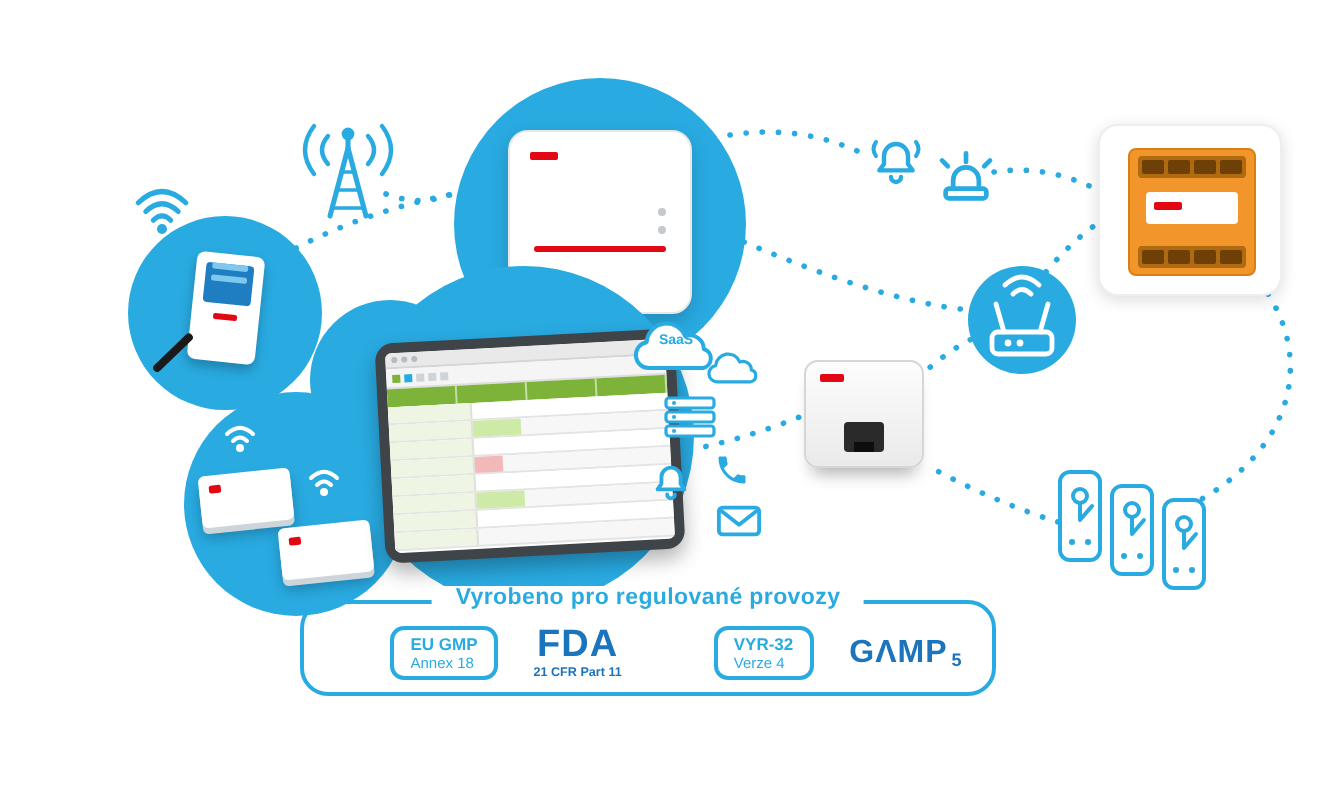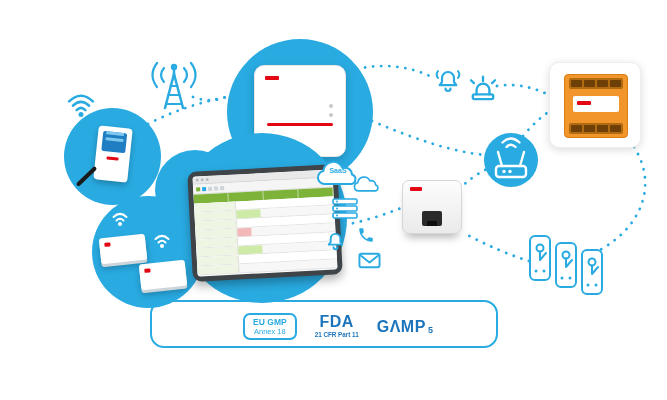--- a/index.html
+++ b/index.html
@@ -69,26 +69,26 @@
   .din-strip i { flex:1; background:#6E3F07; border-radius:1px; }
   .din-label { position:absolute; left:8px; right:8px; top:21px; height:16px; background:#fff; border-radius:2px; }
   .din-logo { position:absolute; left:4px; top:5px; width:14px; height:4px; background:#E30613; border-radius:1px; }
 
   
   .panel { position:absolute; left:150px; top:300px; width:348px; height:48px;
            border:2px solid #29ABE2; border-radius:14px; z-index:2; }
   .panel-title { position:absolute; top:-9px; left:50%; transform:translateX(-50%); background:#fff;
                  padding:0 12px; color:#29ABE2; font-weight:bold; font-size:11.5px; white-space:nowrap; letter-spacing:.2px; }
   .badges { display:flex; justify-content:center; align-items:center; gap:18px; height:100%; padding-top:5px; }
-  .badge-box { border:2px solid #29ABE2; border-radius:7px; color:#29ABE2; text-align:center;
+  .badge-box { border:2px solid #29ABE2; border-radius:7px; color:#29ABE2; text-align:left;
                padding:2px 8px; line-height:1.2;margin-left:28px; }
   .badge-box .l1 { font-size:8.5px; font-weight:bold; }
   .badge-box .l2 { font-size:7.5px; }
   .badge-fda { color:#1C75BC; text-align:center; line-height:1; }
-  .badge-fda .l1 { font-size:16px; font-weight:800; letter-spacing:.5px; }
+  .badge-fda .l1 { font-size:19px; font-weight:800; letter-spacing:.5px; }
   .badge-fda .l2 { font-size:6.3px; font-weight:bold; margin-top:2px; }
   .badge-gamp { color:#1C75BC; display:flex; align-items:flex-end; }
   .badge-gamp .l1 { font-size:16px; font-weight:800; letter-spacing:.5px; }
   .badge-gamp .l2 { font-size:9px; font-weight:800; margin:0 0 1px 2px; }
 
   .saas-label { position:absolute; left:0; top:9px; width:48px; text-align:center;
                 color:#29ABE2; font-size:7px; font-weight:bold; }
 </style>
 </head>
 <body>
@@ -349,29 +349,34 @@
         <rect x="2" y="2" width="20" height="44" rx="5"></rect>
         <circle cx="12" cy="14" r="3.5" fill="none"></circle>
         <path d="M12 17.5 L12 26 M12 26 L18 19" fill="none"></path>
         <circle cx="8" cy="37" r="1.5" fill="#29ABE2" stroke="none"></circle>
         <circle cx="16" cy="37" r="1.5" fill="#29ABE2" stroke="none"></circle>
       </g>
     </g>
   </svg>
 
   <div class="panel">
+    <span class="panel-title">Vyrobeno pro regulované provozy</span>
     <div class="badges">
       <div class="badge-box">
         <div class="l1">EU GMP</div>
         <div class="l2">Annex 18</div>
       </div>
       <div class="badge-fda">
         <div class="l1">FDA</div>
         <div class="l2">21 CFR Part 11</div>
       </div>
+      <div class="badge-box">
+        <div class="l1">VYR-32</div>
+        <div class="l2">Verze 4</div>
+      </div>
       <div class="badge-gamp">
         <span class="l1">GΛMP</span>
         <span class="l2">5</span>
       </div>
     </div>
   </div>
 
 </div>
 
 </body></html>

